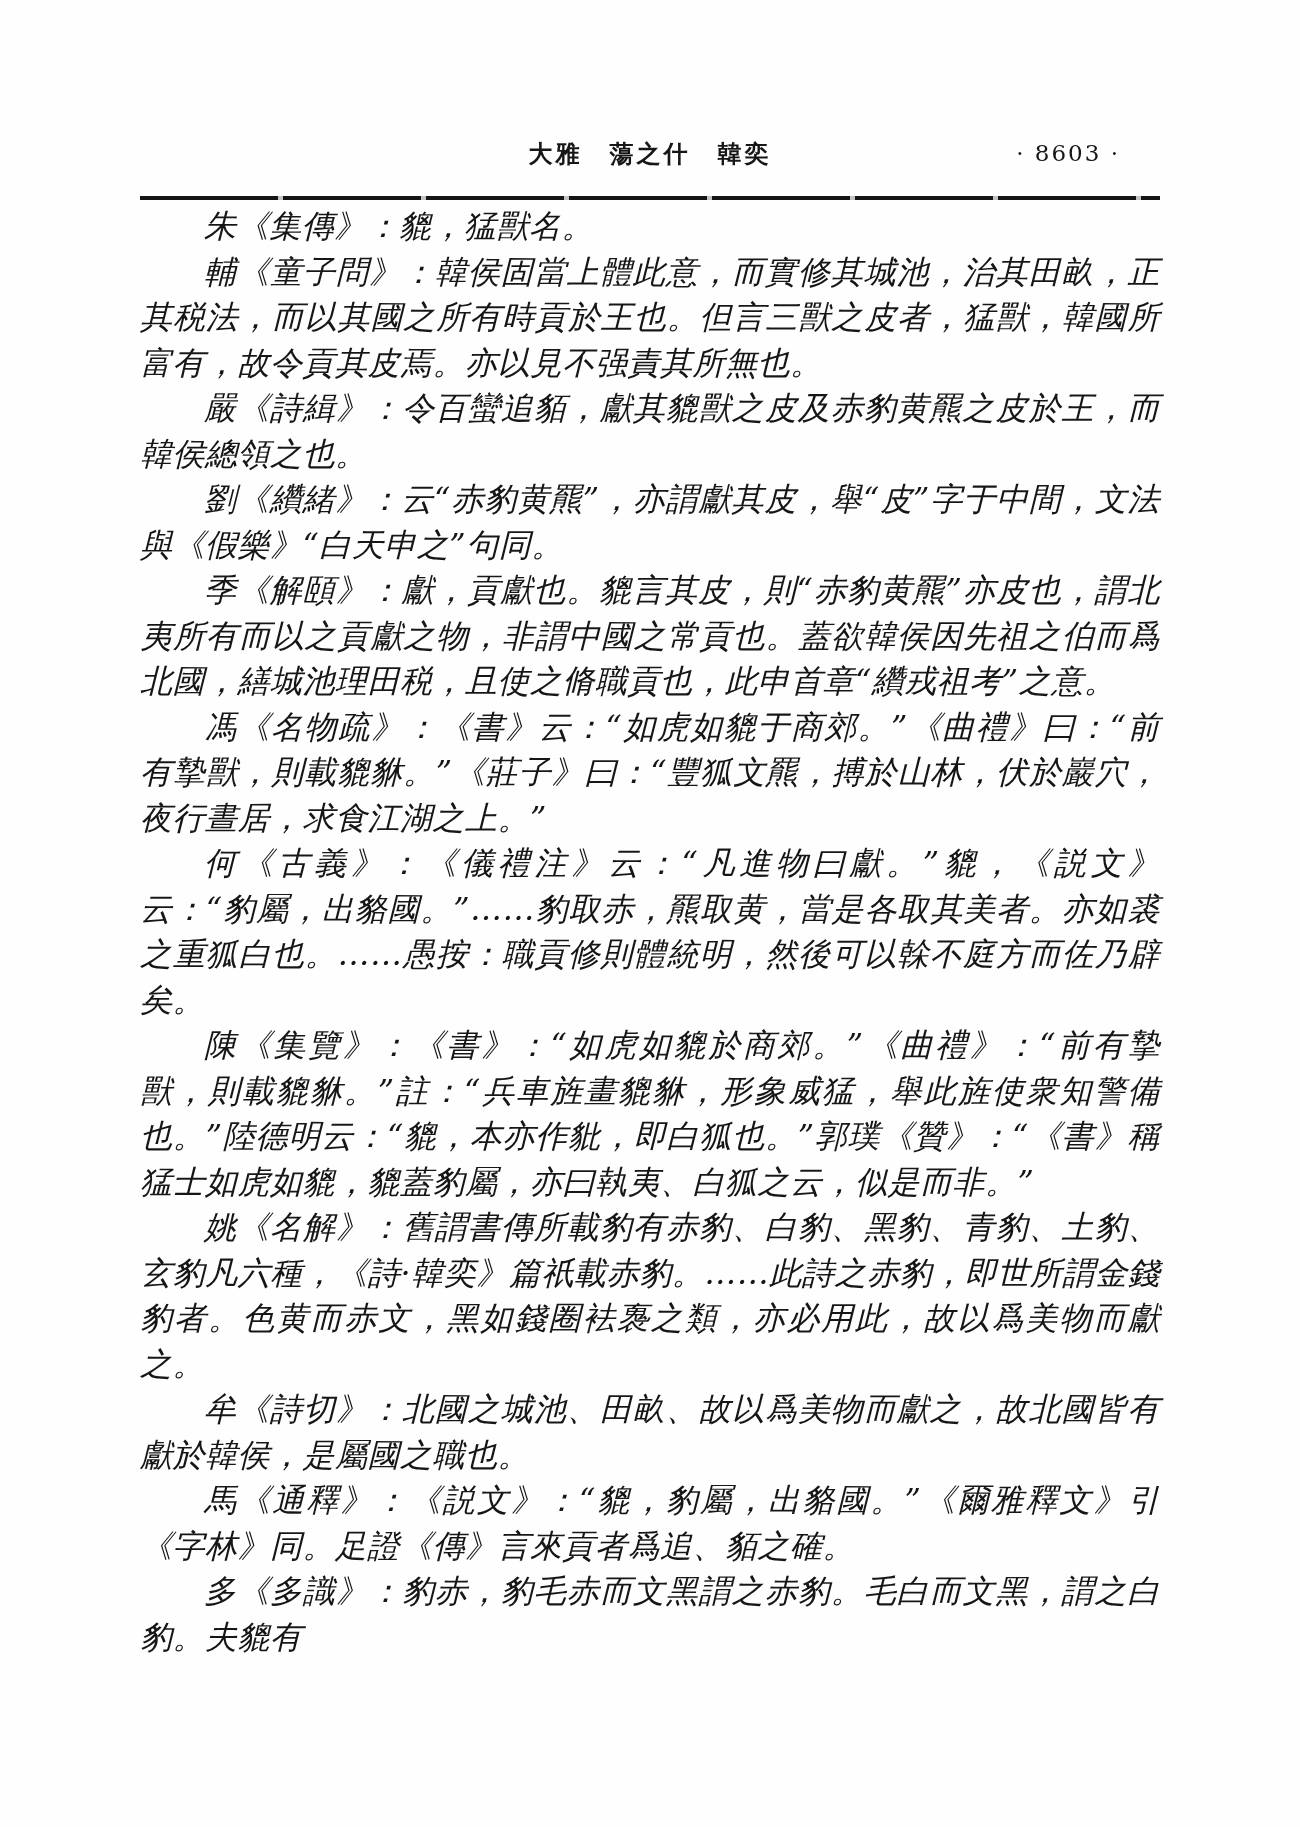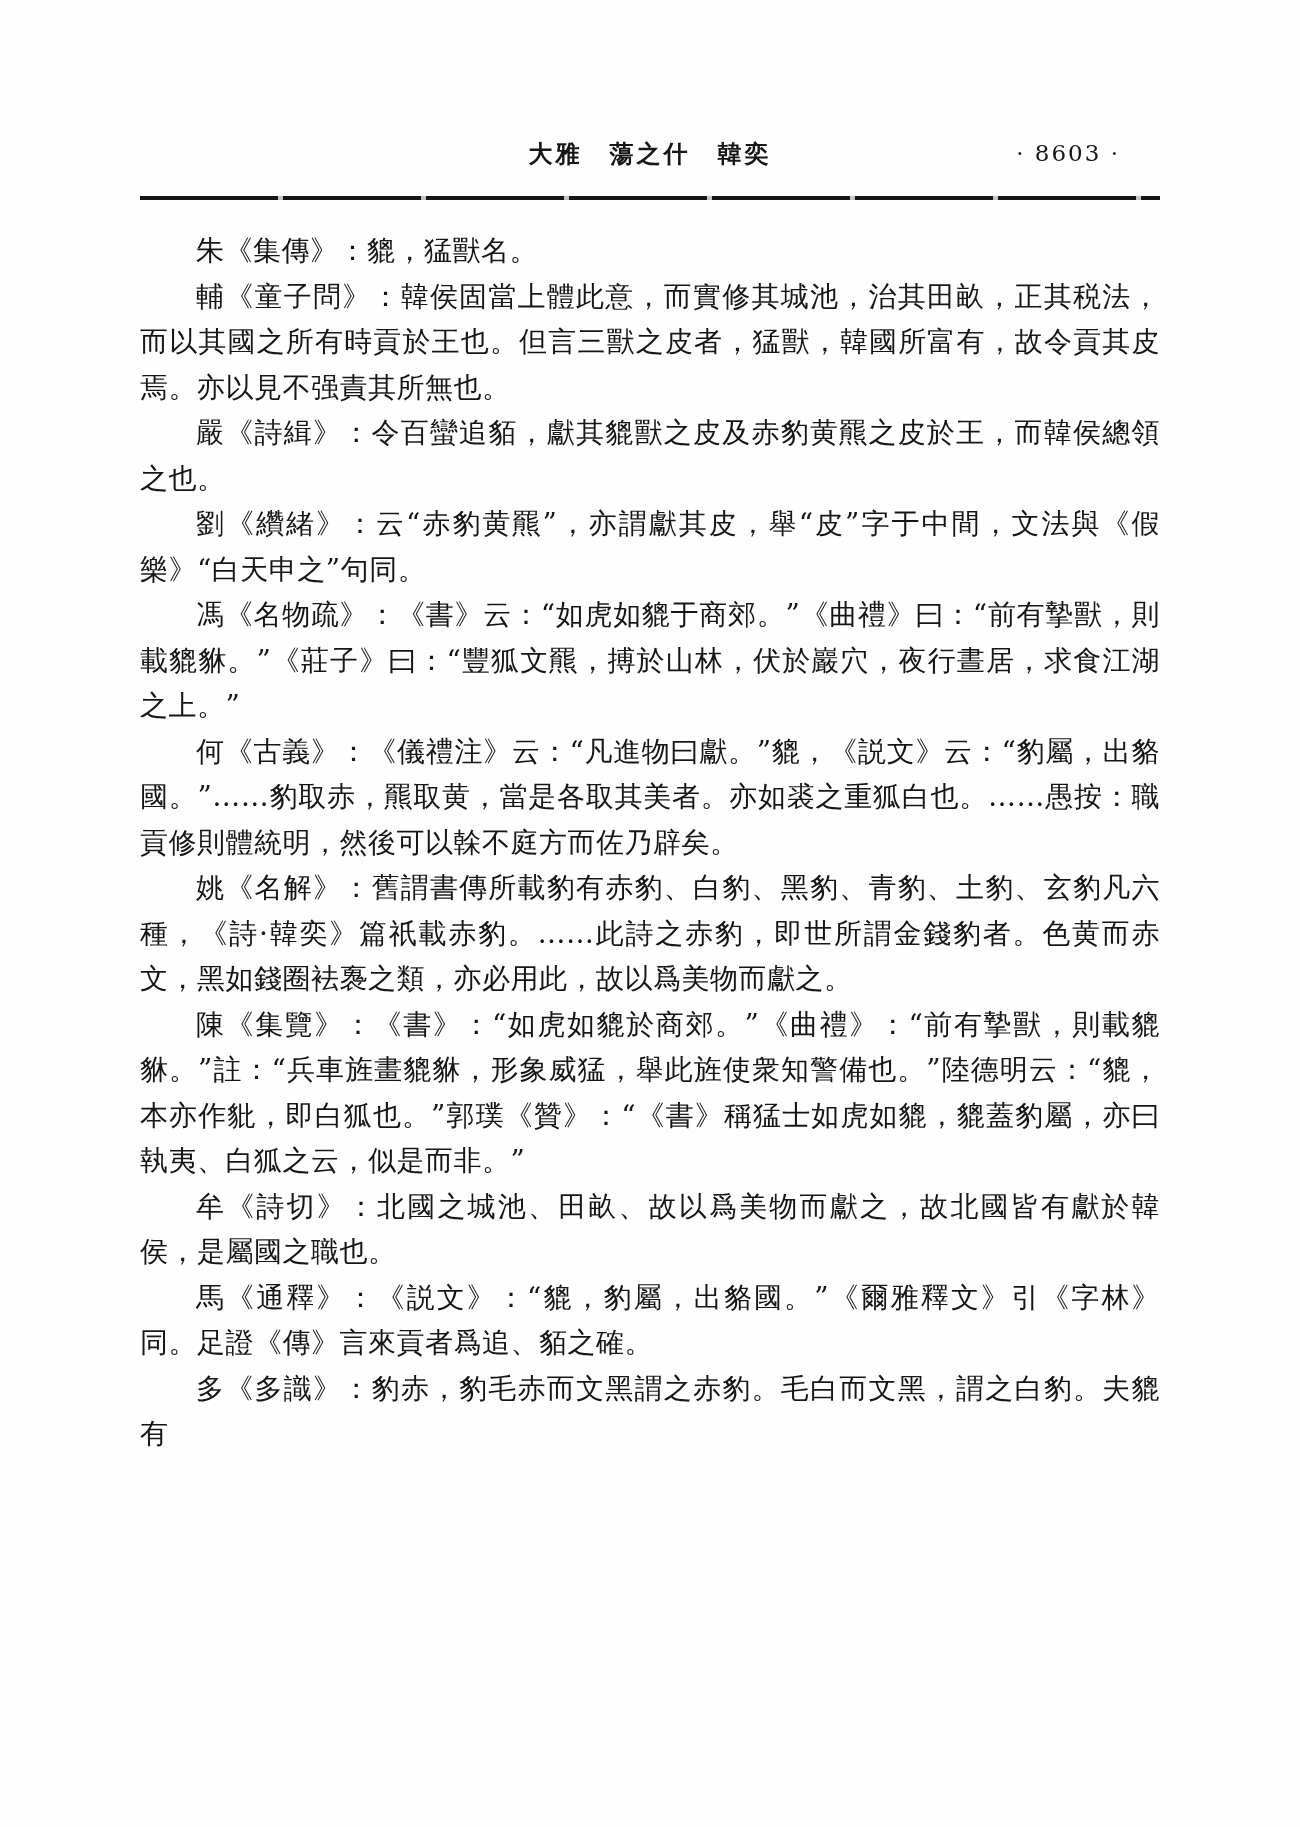--- a/index.html
+++ b/index.html
@@ -48,27 +48,28 @@
     height: 4px;
     
     background: repeating-linear-gradient(
       90deg,
       #151515 0px, #151515 138px,
       rgba(21,21,21,0.25) 138px, rgba(21,21,21,0.25) 143px
     );
   }
   .content {
     position: absolute;
-    top: 228px;
+    top: 204px;
     left: 140px;
     width: 1020px;
-    font-size: 28px;
+    font-size: 32px;
     line-height: 45.5px;
     text-align: justify;
     text-justify: inter-character;
+    font-style: italic;
   }
   .content p {
     margin: 0;
     padding: 0;
     text-indent: 2em;
     letter-spacing: 0.5px;
   }
 </style>
 </head>
 <body>
@@ -80,22 +81,23 @@
     <div class="folio">· 8603 ·</div>
   </div>
 
   <div class="header-rule"></div>
 
   <div class="content">
     <p>朱《集傳》：貔，猛獸名。</p>
     <p>輔《童子問》：韓侯固當上體此意，而實修其城池，治其田畝，正其税法，而以其國之所有時貢於王也。但言三獸之皮者，猛獸，韓國所富有，故令貢其皮焉。亦以見不强責其所無也。</p>
     <p>嚴《詩緝》：令百蠻追貊，獻其貔獸之皮及赤豹黄羆之皮於王，而韓侯總領之也。</p>
     <p>劉《纘緒》：云“赤豹黄羆”，亦謂獻其皮，舉“皮”字于中間，文法與《假樂》“白天申之”句同。</p>
+    <p>季《解頤》：獻，貢獻也。貔言其皮，則“赤豹黄羆”亦皮也，謂北夷所有而以之貢獻之物，非謂中國之常貢也。蓋欲韓侯因先祖之伯而爲北國，繕城池理田税，且使之脩職貢也，此申首章“纘戎祖考”之意。</p>
     <p>馮《名物疏》：《書》云：“如虎如貔于商郊。”《曲禮》曰：“前有摯獸，則載貔貅。”《莊子》曰：“豐狐文羆，搏於山林，伏於巖穴，夜行晝居，求食江湖之上。”</p>
     <p>何《古義》：《儀禮注》云：“凡進物曰獻。”貔，《説文》云：“豹屬，出貉國。”……豹取赤，羆取黄，當是各取其美者。亦如裘之重狐白也。……愚按：職貢修則體統明，然後可以榦不庭方而佐乃辟矣。</p>
+    <p>陳《集覽》：《書》：“如虎如貔於商郊。”《曲禮》：“前有摯獸，則載貔貅。”註：“兵車旌畫貔貅，形象威猛，舉此旌使衆知警備也。”陸德明云：“貔，本亦作豼，即白狐也。”郭璞《贊》：“《書》稱猛士如虎如貔，貔蓋豹屬，亦曰執夷、白狐之云，似是而非。”</p>
     <p>姚《名解》：舊謂書傳所載豹有赤豹、白豹、黑豹、青豹、土豹、玄豹凡六種，《詩·韓奕》篇祇載赤豹。……此詩之赤豹，即世所謂金錢豹者。色黄而赤文，黑如錢圈袪褢之類，亦必用此，故以爲美物而獻之。</p>
-    <p>陳《集覽》：《書》：“如虎如貔於商郊。”《曲禮》：“前有摯獸，則載貔貅。”註：“兵車旌畫貔貅，形象威猛，舉此旌使衆知警備也。”陸德明云：“貔，本亦作豼，即白狐也。”郭璞《贊》：“《書》稱猛士如虎如貔，貔蓋豹屬，亦曰執夷、白狐之云，似是而非。”</p>
     <p>牟《詩切》：北國之城池、田畝、故以爲美物而獻之，故北國皆有獻於韓侯，是屬國之職也。</p>
     <p>馬《通釋》：《説文》：“貔，豹屬，出貉國。”《爾雅釋文》引《字林》同。足證《傳》言來貢者爲追、貊之確。</p>
     <p>多《多識》：豹赤，豹毛赤而文黑謂之赤豹。毛白而文黑，謂之白豹。夫貔有</p>
   </div>
 
 </div>
 
 </body></html>

